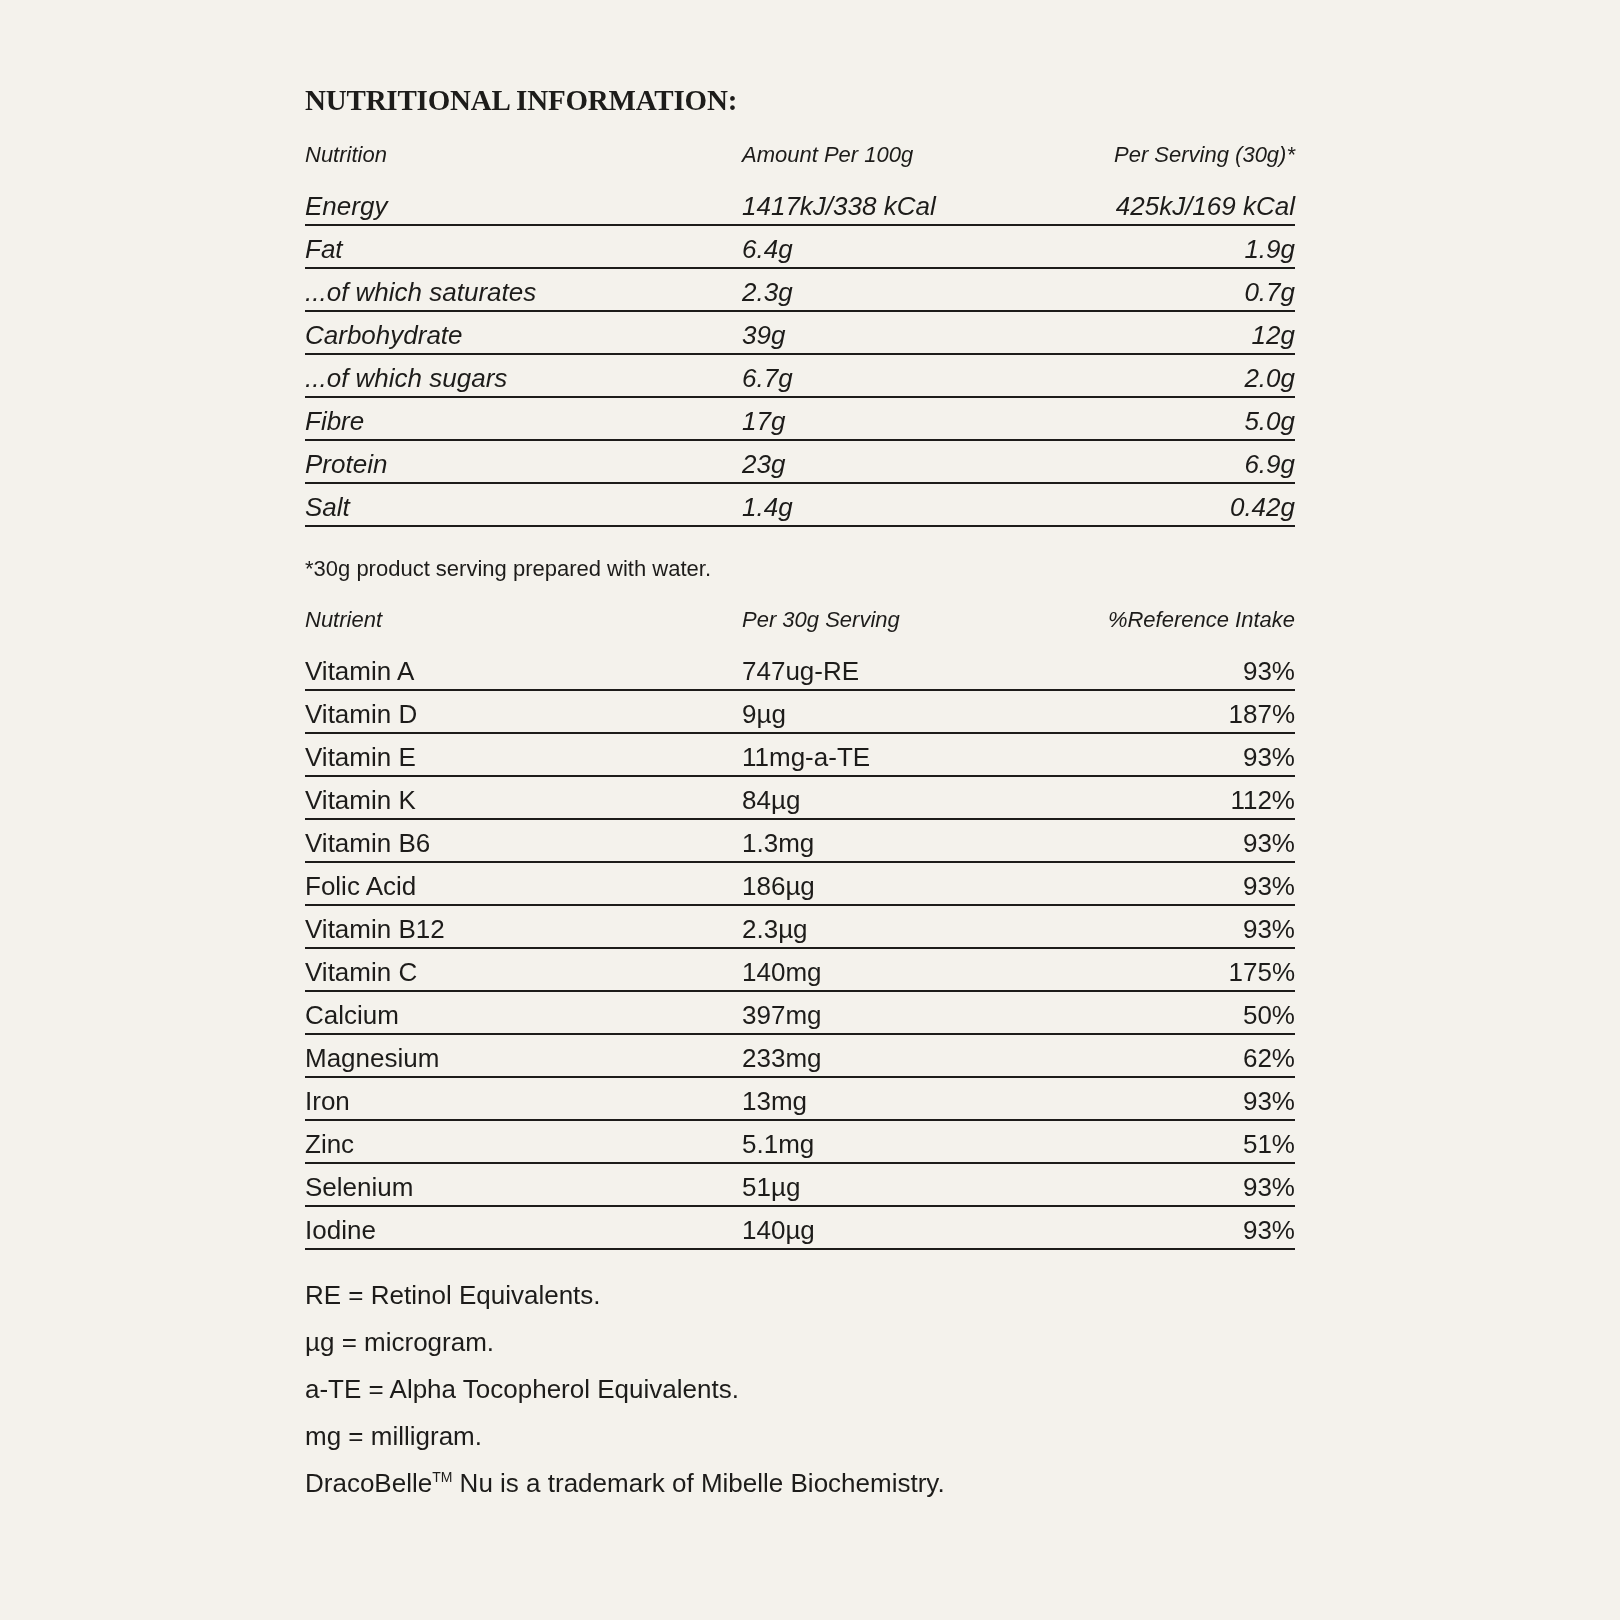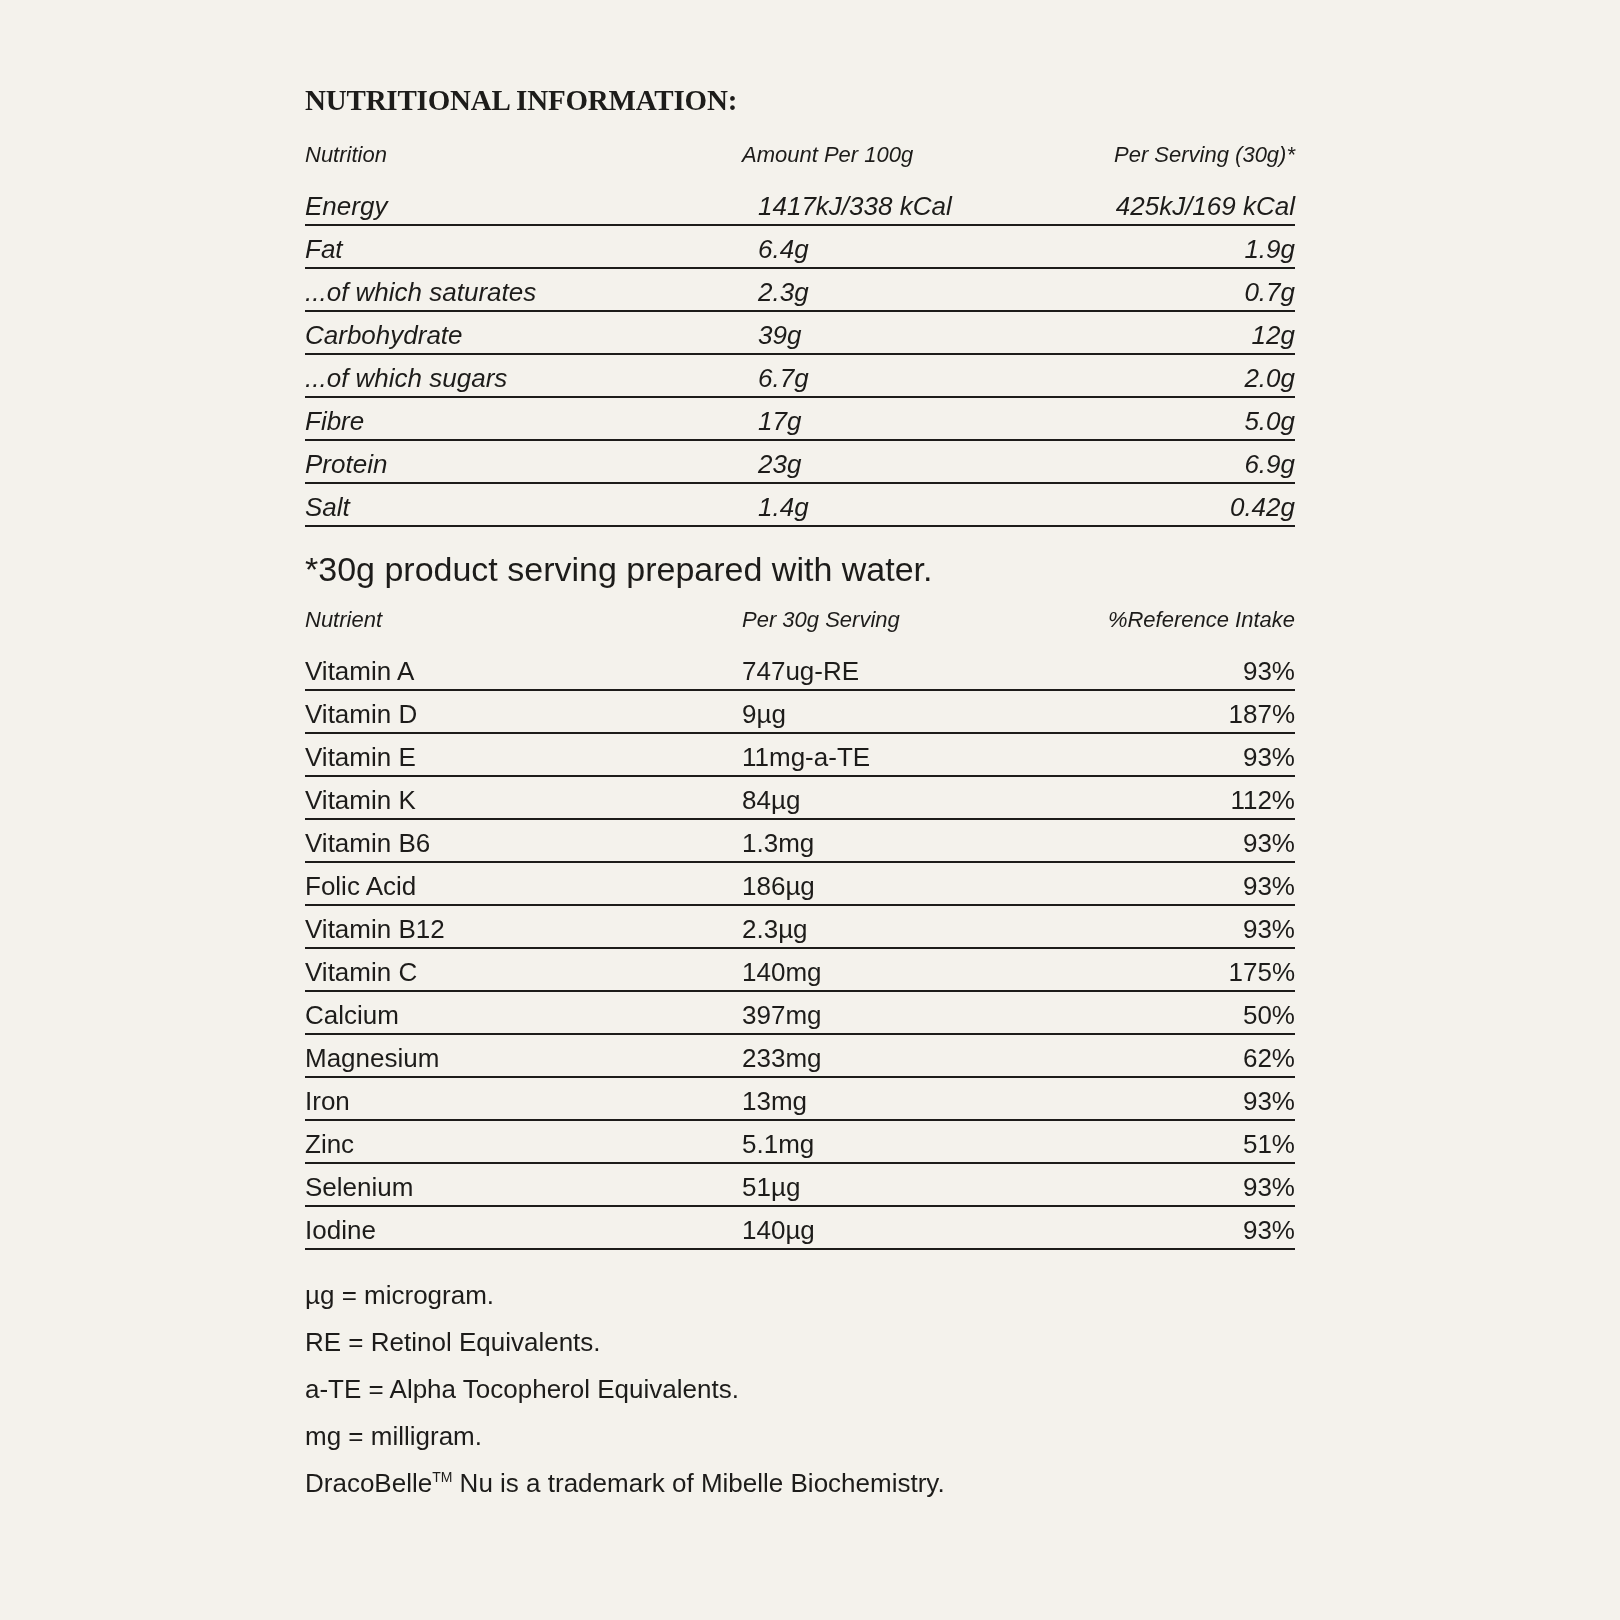--- a/index.html
+++ b/index.html
@@ -38,24 +38,24 @@
   .thead .c3 { text-align:left; }
   .row {
     height:43px;
     border-bottom:2px solid #1d1c1a;
     align-items:end;
     padding-bottom:5px;
     font-size:26px;
     line-height:26px;
   }
   .row .c3 { text-align:right; }
-  .t-amounts .row { font-style:italic;gap:16px; }
+  .t-amounts .row { font-style:italic; }
   .footnote {
     margin-top:26px;
-    font-size:34px;
+    font-size:22px;
     line-height:32px;
   }
   .t-nutrients { margin-top:20px; }
   .t-nutrients .thead { margin-top:20px; }
   .legend { margin-top:22px; }
   .legend-line {
     font-size:26px;
     line-height:47px;
   }
   .legend-line sup {
@@ -195,20 +195,20 @@
       <div class="c3">93%</div>
     </div>
     <div class="grid row">
       <div class="c1">Iodine</div>
       <div class="c2">140µg</div>
       <div class="c3">93%</div>
     </div>
   </div>
 
   <div class="legend">
+    <div class="legend-line">RE = Retinol Equivalents.</div>
     <div class="legend-line">µg = microgram.</div>
-    <div class="legend-line">RE = Retinol Equivalents.</div>
     <div class="legend-line">a-TE = Alpha Tocopherol Equivalents.</div>
     <div class="legend-line">mg = milligram.</div>
     <div class="legend-line"><span>DracoBelle</span><sup>TM</sup><span> Nu is a trademark of Mibelle Biochemistry.</span></div>
   </div>
 
 </div>
 
 </body></html>

